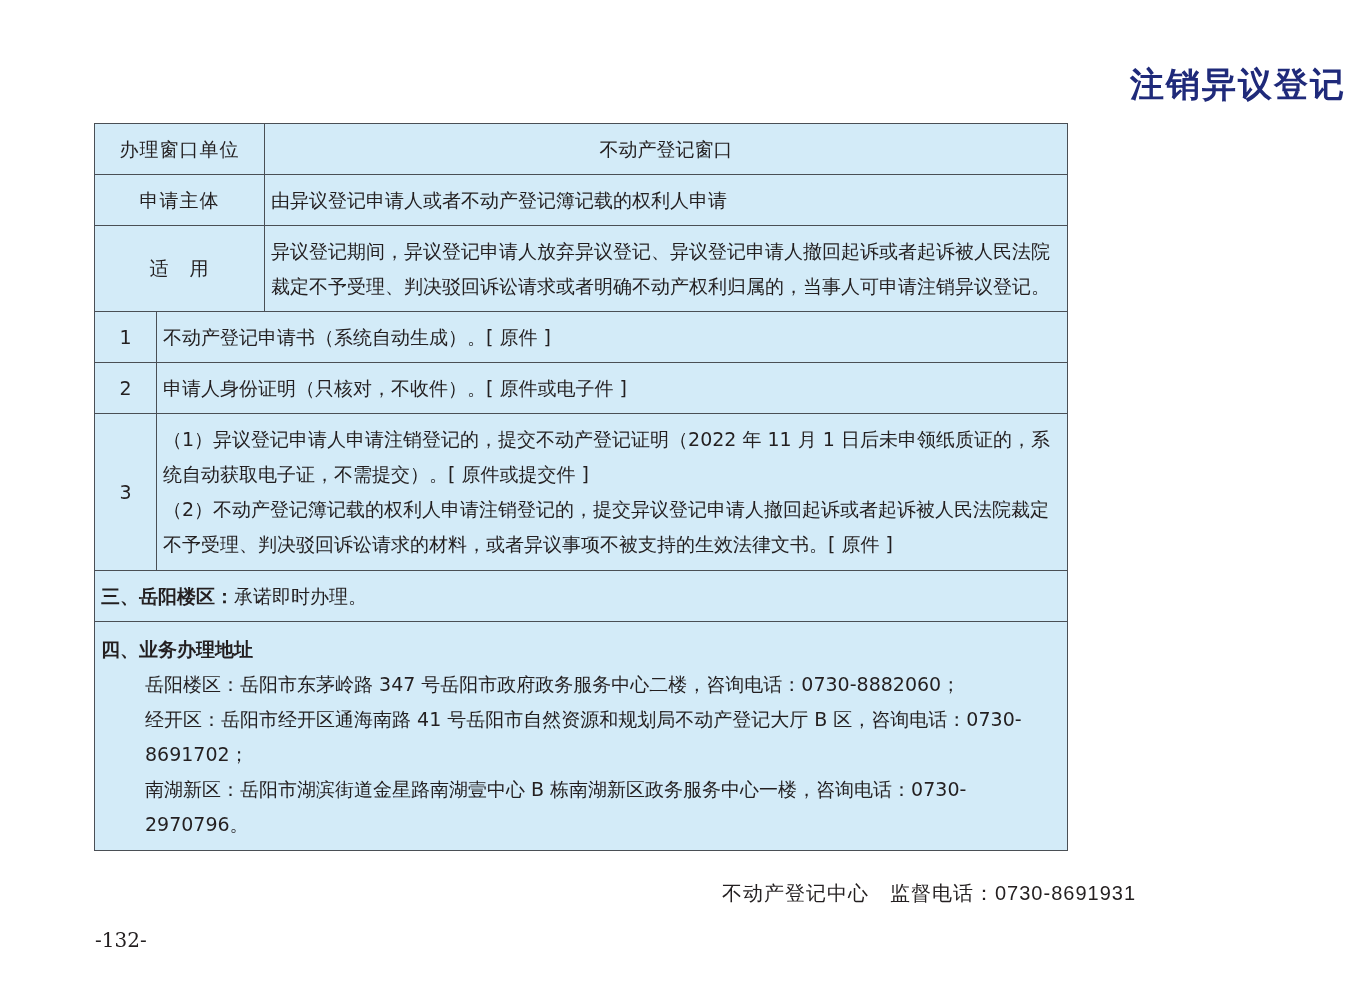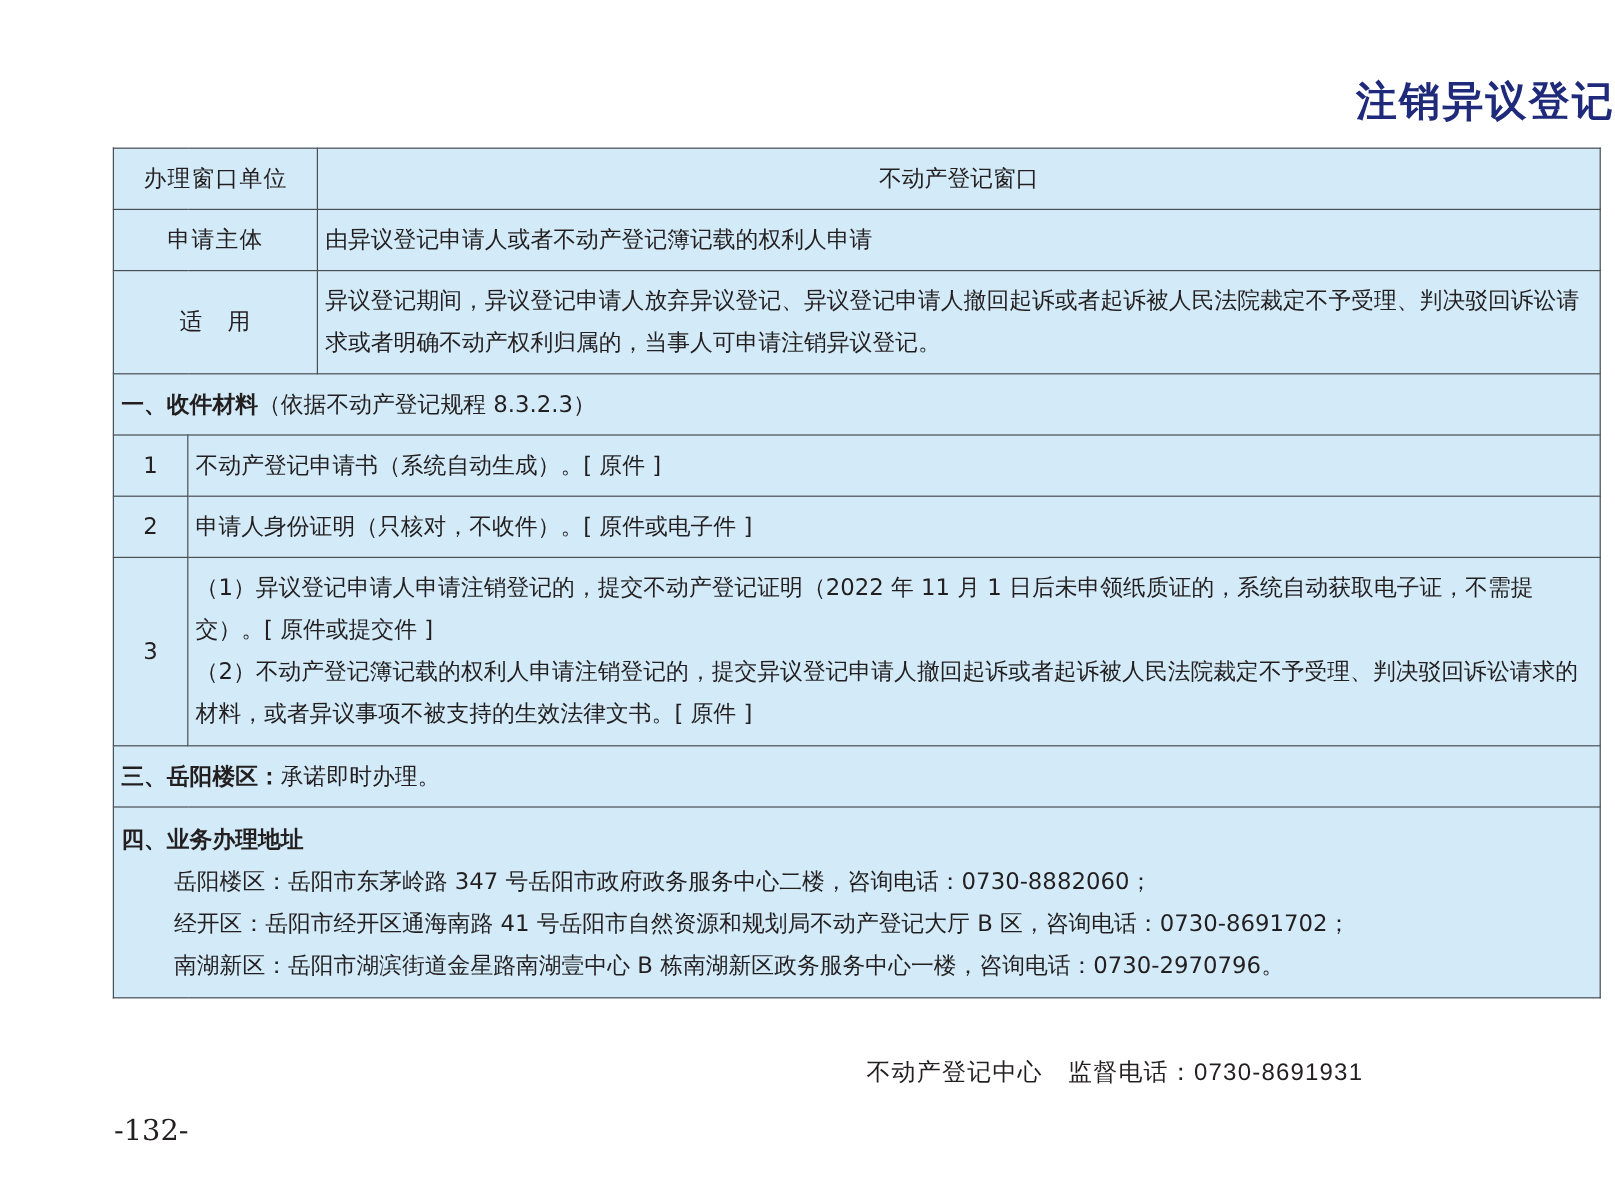--- a/index.html
+++ b/index.html
@@ -24,21 +24,21 @@
       font-family: "DejaVu Serif", "Liberation Serif", serif;
       font-weight: bold;
       font-size: 34px;
       letter-spacing: 2px;
       color: #1f2a7a;
     }
     table.main {
       position: absolute;
       top: 123px;
       left: 94px;
-      width: 1240px;
+      width: 974px;
       border-collapse: collapse;
       background: #d3ebf8;
       font-size: 19px;
       table-layout: fixed;
     }
     table.main td {
       border: 1.5px solid #4a4f55;
       padding: 0 6px;
       vertical-align: middle;
       line-height: 35px;
@@ -50,21 +50,21 @@
     .center { text-align: center; margin-top: 14px; }
     .num-cell { text-align: center; }
     .section-head b { font-weight: bold; }
     .addr-block { padding: 10px 6px 8px 6px !important; line-height: 35px; }
     .addr-line { padding-left: 44px; }
     .footer-left {
       position: absolute;
       top: 928px;
       left: 95px;
       font-family: "DejaVu Serif", "Liberation Serif", serif;
-      font-size: 24px;
+      font-size: 20px;
       color: #231f20;
     }
     .footer-right {
       position: absolute;
       top: 880px;
       left: 722px;
       font-family: Liberation Sans, sans-serif;
       font-size: 20px;
       color: #231f20;
       letter-spacing: 1px;
@@ -88,25 +88,20 @@
   </tr>
   <tr style="height:51px">
     <td colspan="2" class="label-cell">申请主体</td>
     <td>由异议登记申请人或者不动产登记簿记载的权利人申请</td>
   </tr>
   <tr style="height:86px">
     <td colspan="2" class="label-cell">适　用</td>
     <td>异议登记期间，异议登记申请人放弃异议登记、异议登记申请人撤回起诉或者起诉被人民法院裁定不予受理、判决驳回诉讼请求或者明确不动产权利归属的，当事人可申请注销异议登记。</td>
   </tr>
   <tr style="height:51px">
-    <td colspan="3" class="section-head">
-      <b>一、收件材料</b><span>（依据不动产登记规程 8.3.2.3）</span>
-    </td>
-  </tr>
-  <tr style="height:51px">
     <td class="num-cell">1</td>
     <td colspan="2">不动产登记申请书（系统自动生成）。[ 原件 ]</td>
   </tr>
   <tr style="height:51px">
     <td class="num-cell">2</td>
     <td colspan="2">申请人身份证明（只核对，不收件）。[ 原件或电子件 ]</td>
   </tr>
   <tr style="height:157px">
     <td class="num-cell">3</td>
     <td colspan="2">

